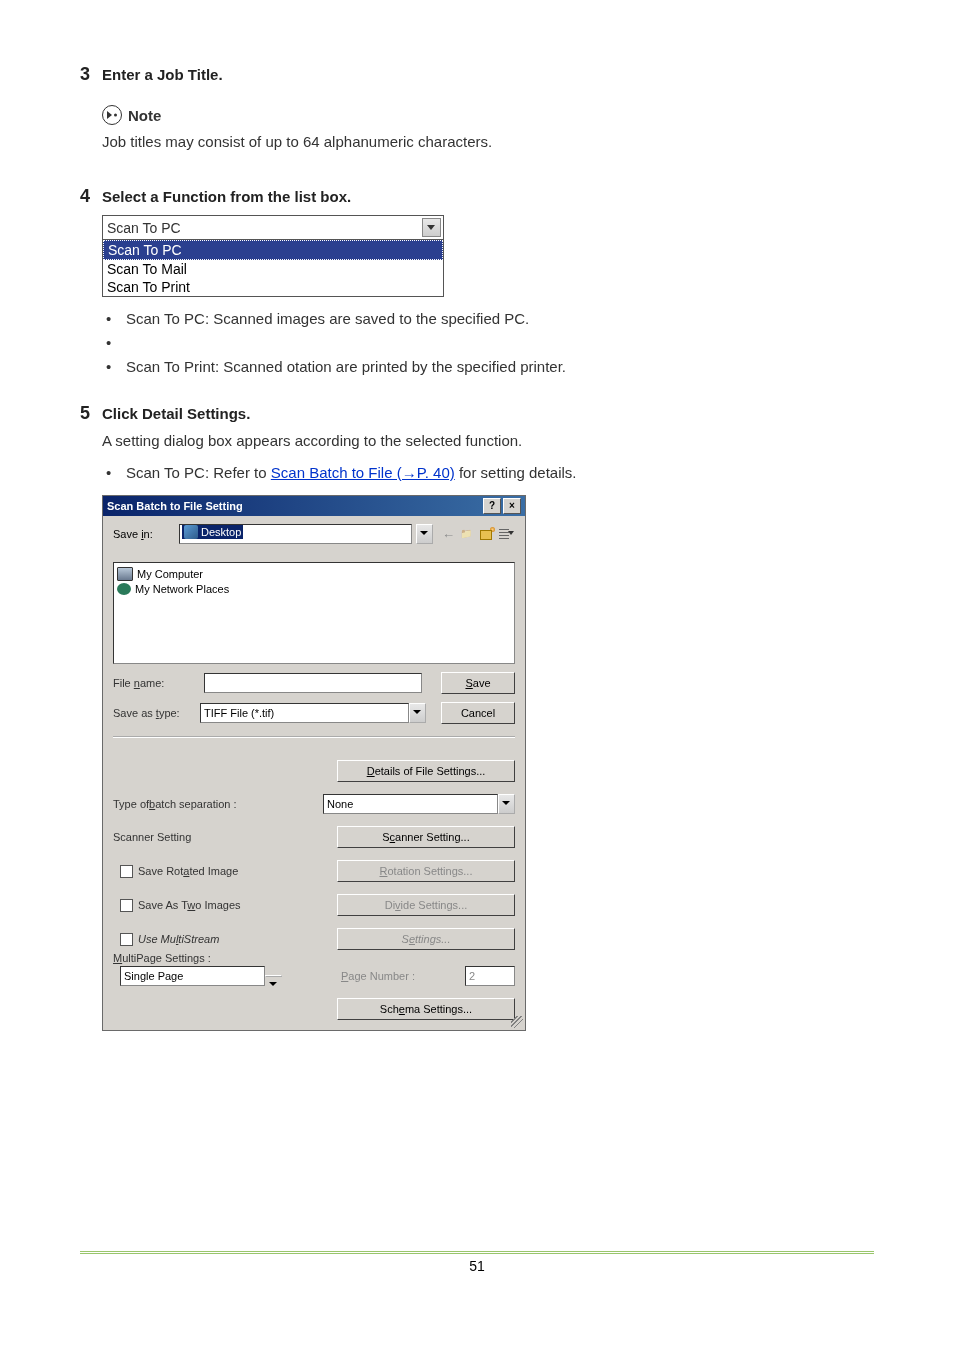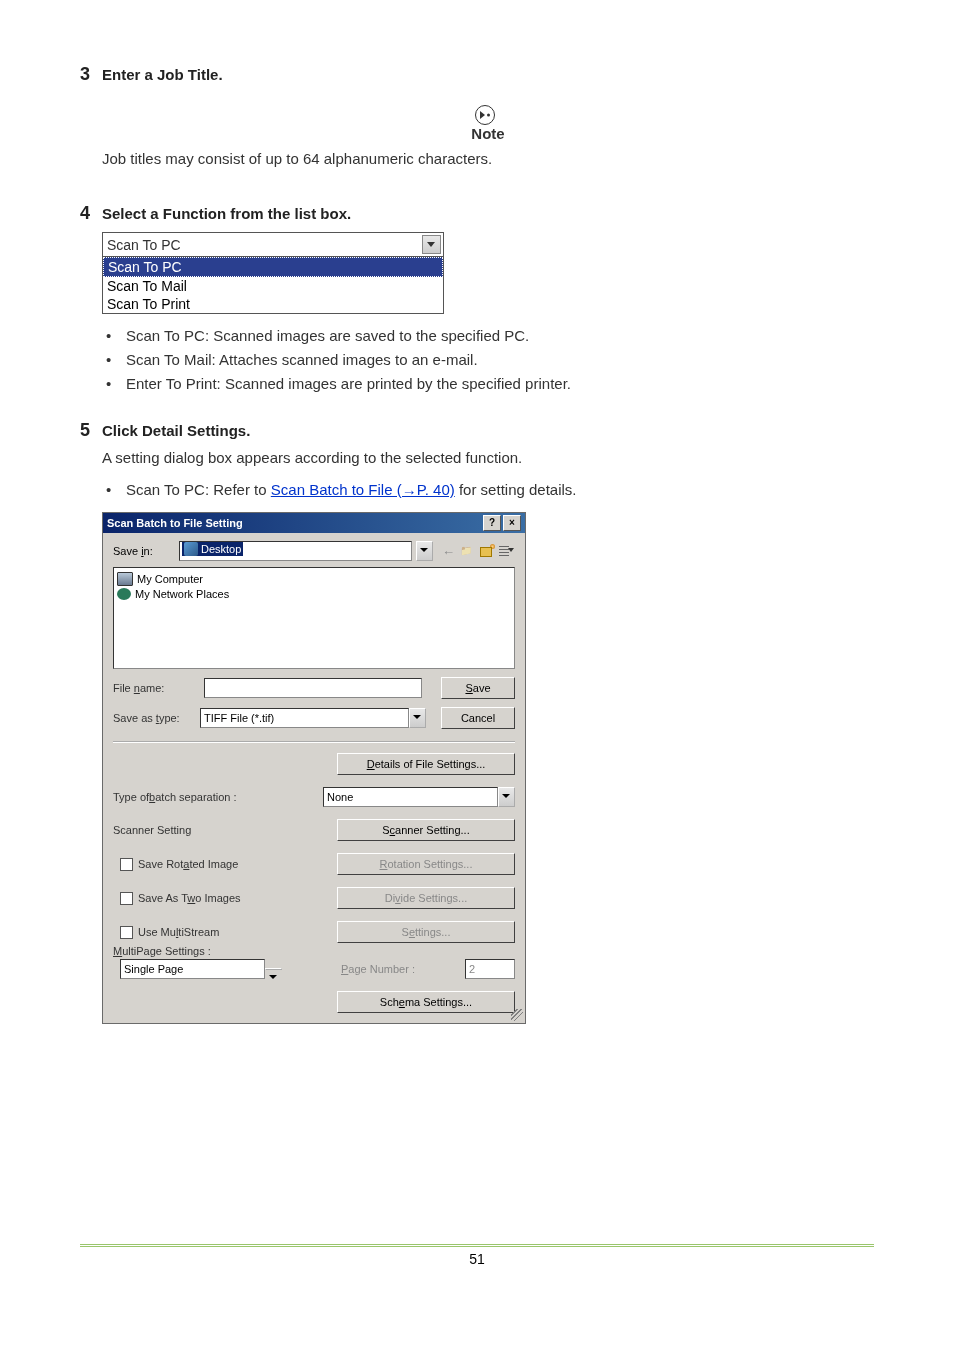--- a/index.html
+++ b/index.html
@@ -26,21 +26,20 @@
     width: 22px;
     flex-shrink: 0;
   }
   .step-title {
     font-size: 15px;
     font-weight: bold;
     color: #222;
   }
   .indent {
     margin-left: 22px;
-    flex-direction: column;
   }
   .note-row {
     display: flex;
     align-items: center;
     margin-top: 20px;
   }
   .note-icon {
     position: relative;
     width: 18px;
     height: 18px;
@@ -223,21 +222,21 @@
   .ti-newfolder { position:relative;}
   .ti-newfolder::after{content:"";position:absolute;left:2px;top:4px;width:10px;height:8px;background:#e8c050;border:1px solid #a07800;}
   .ti-newfolder::before{content:"";position:absolute;right:0;top:1px;width:5px;height:5px;background:radial-gradient(circle,#ffd080,#c07000);border-radius:50%;}
   .ti-menu { position:relative;}
   .ti-menu::after{content:"";position:absolute;left:2px;top:3px;width:10px;height:10px;background:repeating-linear-gradient(#666 0 1px,transparent 1px 3px);}
   .ti-menu::before{content:"";position:absolute;right:0;top:5px;border-left:3px solid transparent;border-right:3px solid transparent;border-top:4px solid #333;}
   .file-pane {
     background: #fff;
     border: 1px inset #888;
     height: 94px;
-    margin-top: 6px;
+    margin-top: 18px;
     padding: 3px;
   }
   .file-item { display: flex; align-items: center; height: 15px; color:#000;}
   .computer-icon { width:14px;height:12px;margin-right:4px;background:linear-gradient(#b8c8d8,#6a7a90);border:1px solid #333;border-radius:1px;}
   .net-icon { width:14px;height:12px;margin-right:4px;background:#2a7a5a;border-radius:50%;}
   .form-row { display:flex; align-items:center; margin-top:8px; justify-content: space-between;}
   .form-row .flabel { width:72px; }
   .text-input {
     height:18px;background:#fff;border:1px inset #888;padding:0 3px;display:flex;align-items:center;color:#000;
     position: relative;
@@ -246,21 +245,21 @@
   .combo .text-input{flex:1;}
   .cbtn { width:15px;background:linear-gradient(#e8e8e8,#cdcdcd);border:1px outset #fff;position:relative;}
   .cbtn::after{content:"";position:absolute;left:3px;top:6px;border-left:4px solid transparent;border-right:4px solid transparent;border-top:4px solid #000;}
   .btn {
     height:20px;background:#d6d3ce;border:1px solid #fff;border-right-color:#404040;border-bottom-color:#404040;
     display:flex;align-items:center;justify-content:center;color:#000;font-size:11px;
   }
   .btn.disabled { color:#888; }
   .btn-small{ width:72px;}
 
-  .lower { padding-top: 10px; }
+  .lower { padding-top: 22px; }
   .settings-row { display:flex; align-items:center; justify-content:space-between; margin-bottom:12px;}
   .left-label { display:flex; align-items:center; flex: 1; }
   .chk { width:11px;height:11px;background:#fff;border:1px solid #555;margin-right:5px;flex-shrink:0;}
   .bottom-btn{ width:176px;}
   .group-left { margin-left: 7px; align-items: center;}
   .stepper{width:50px;display:flex;}
   .stepper .text-input{flex:1;color:#888;}
   .resize-grip{
     position:absolute;right:2px;bottom:2px;width:12px;height:12px;
     background: linear-gradient(135deg, transparent 0 4px, #808080 4px 5px, transparent 5px 7px, #808080 7px 8px, transparent 8px 10px, #808080 10px 11px, transparent 11px);
@@ -306,25 +305,24 @@
     </div>
   </div>
 </div>
 <div class="indent bullets">
   <div class="bullet-row">
         <span class="bullet-dot">•</span>
         <span>Scan To PC: Scanned images are saved to the specified PC.</span>
       </div>
   <div class="bullet-row">
         <span class="bullet-dot">•</span>
-        <span>Scan To Mail: Attaches scanned images to an e-mail.</span>
       </div>
   <div class="bullet-row">
         <span class="bullet-dot">•</span>
-        <span>Enter To Print: Scanned images are printed by the specified printer.</span>
+        <span>Scan To Print: Scanned otation are printed by the specified printer.</span>
       </div>
 </div>
 
 <div class="step gap-med">
   <div class="step-num">5</div>
   <div class="step-title">Click Detail Settings.</div>
 </div>
 <div class="indent body-text">A setting dialog box appears according to the selected function.</div>
 <div class="indent bullets">
   <div class="bullet-row">
@@ -421,21 +419,21 @@
       </div>
       <div class="settings-row">
         <div class="left-label group-left">
                 <span class="chk"></span>
                 <span>Save As T<span class="underline-letter">w</span>o Images</span>
               </div>
         <div class="btn bottom-btn disabled">
                 <span>Di<span class="underline-letter">v</span>ide Settings...</span>
               </div>
       </div>
-      <div class="settings-row" style="margin-bottom:2px;">
+      <div class="settings-row" style="margin-bottom:2px;font-style:italic;">
         <div class="left-label group-left">
                 <span class="chk"></span>
                 <span>Use Mu<span class="underline-letter">l</span>tiStream</span>
               </div>
         <div class="btn bottom-btn disabled">
                 <span>S<span class="underline-letter">e</span>ttings...</span>
               </div>
       </div>
       <div class="settings-row" style="margin-bottom:2px;">
         <div class="left-label"><span class="underline-letter">M</span>ultiPage Settings :</div>

